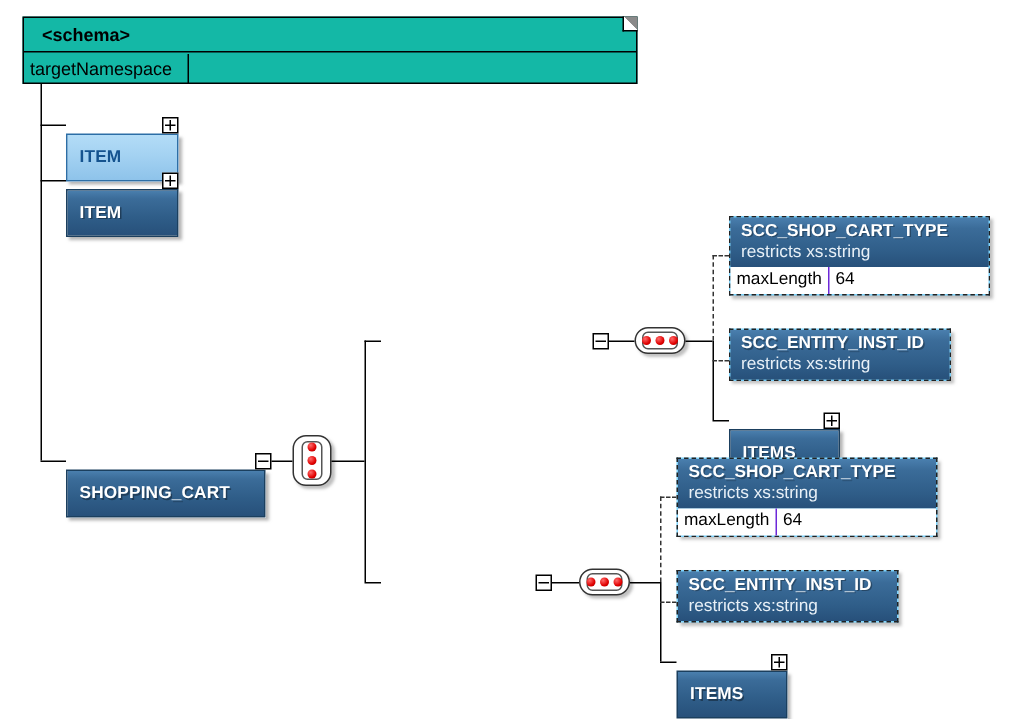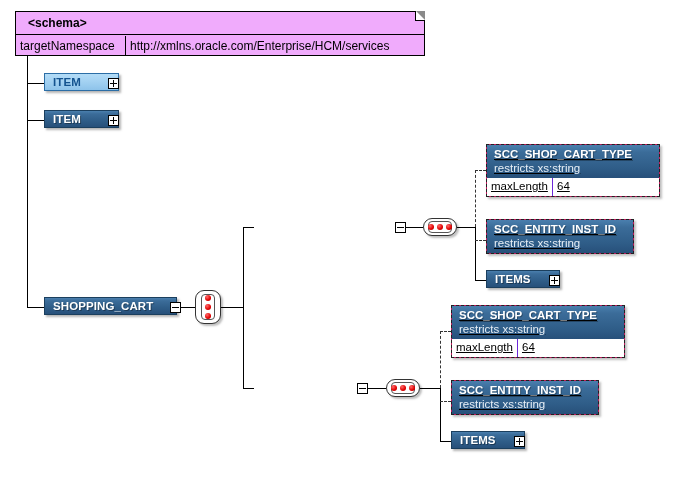--- a/index.html
+++ b/index.html
@@ -36,21 +36,21 @@
   .ln.dot-v {
     background: none;
     border-left: 1px dashed #333;
     width: 0;
   }
 
   
   .schema-box {
     position: absolute;
     border: 1px solid #000;
-    background: #f0abfc;
+    background: #14b8a6;
     box-sizing: border-box;
   }
   .schema-title {
     height: 23px;
     line-height: 23px;
     border-bottom: 1px solid #000;
     font-size: 12px;
     font-weight: bold;
     color: #000;
     padding-left: 12px;
@@ -90,27 +90,28 @@
     background: linear-gradient(225deg, #8a8a8a 0%, #8a8a8a 48%, #ffffff 52%, #ffffff 100%);
     border-left: 1px solid #000;
     border-bottom: 1px solid #000;
     box-sizing: border-box;
   }
 
   
   .node {
     position: absolute;
     box-sizing: border-box;
-    height: 18px;
+    height: 32px;
     border: 1px solid #1b3f5e;
     background: linear-gradient(to bottom, #4a7fae 0%, #3b6c99 18%, #2f5d88 60%, #27507a 100%);
     box-shadow: 2px 2px 2px rgba(120,120,120,0.55);
     display: flex;
     align-items: center;
     white-space: nowrap;
+    margin-top: 16px;
   }
   .node .lbl {
     font-size: 11.5px;
     font-weight: bold;
     color: #ffffff;
     padding: 0 7px 0 8px;
     letter-spacing: 0.1px;
     text-shadow: 1px 1px 0 rgba(0,0,0,0.35);
     line-height: 18px;
   }
@@ -149,23 +150,22 @@
     width: 1px;
     height: 7px;
     background: #000;
   }
 
   
   .typebox {
     position: absolute;
     box-sizing: border-box;
     border: 1px dashed #222;
-    background: #be185d;
+    background: #7dd3fc;
     box-shadow: 2px 2px 2px rgba(130,130,130,0.5);
-    text-decoration: underline;
   }
   .typebox .thead {
     background: linear-gradient(to bottom, #4a7fae 0%, #3b6c99 22%, #2f5d88 70%, #27507a 100%);
     padding: 2px 6px 3px 7px;
     box-sizing: border-box;
   }
   .typebox .tname {
     font-size: 11.5px;
     font-weight: bold;
     color: #ffffff;
@@ -264,21 +264,20 @@
 </head>
 <body>
 
 <div id="canvas">
 
   <div class="schema-box" style="left:15px; top:11px; width:410px; height:45px;">
     <div class="fold"></div>
     <div class="schema-title">&lt;schema&gt;</div>
     <div class="schema-attrs">
       <div class="schema-attr-name">targetNamespace</div>
-      <div class="schema-attr-val">http://xmlns.oracle.com/Enterprise/HCM/services</div>
     </div>
   </div>
 
   <div class="ln v" style="left:27px; top:56px; height:251px;"></div>
 
   <div class="ln h" style="left:27px; top:83px; width:17px;"></div>
 
   <div class="ln h" style="left:27px; top:120px; width:17px;"></div>
 
   <div class="ln h" style="left:27px; top:307px; width:17px;"></div>

